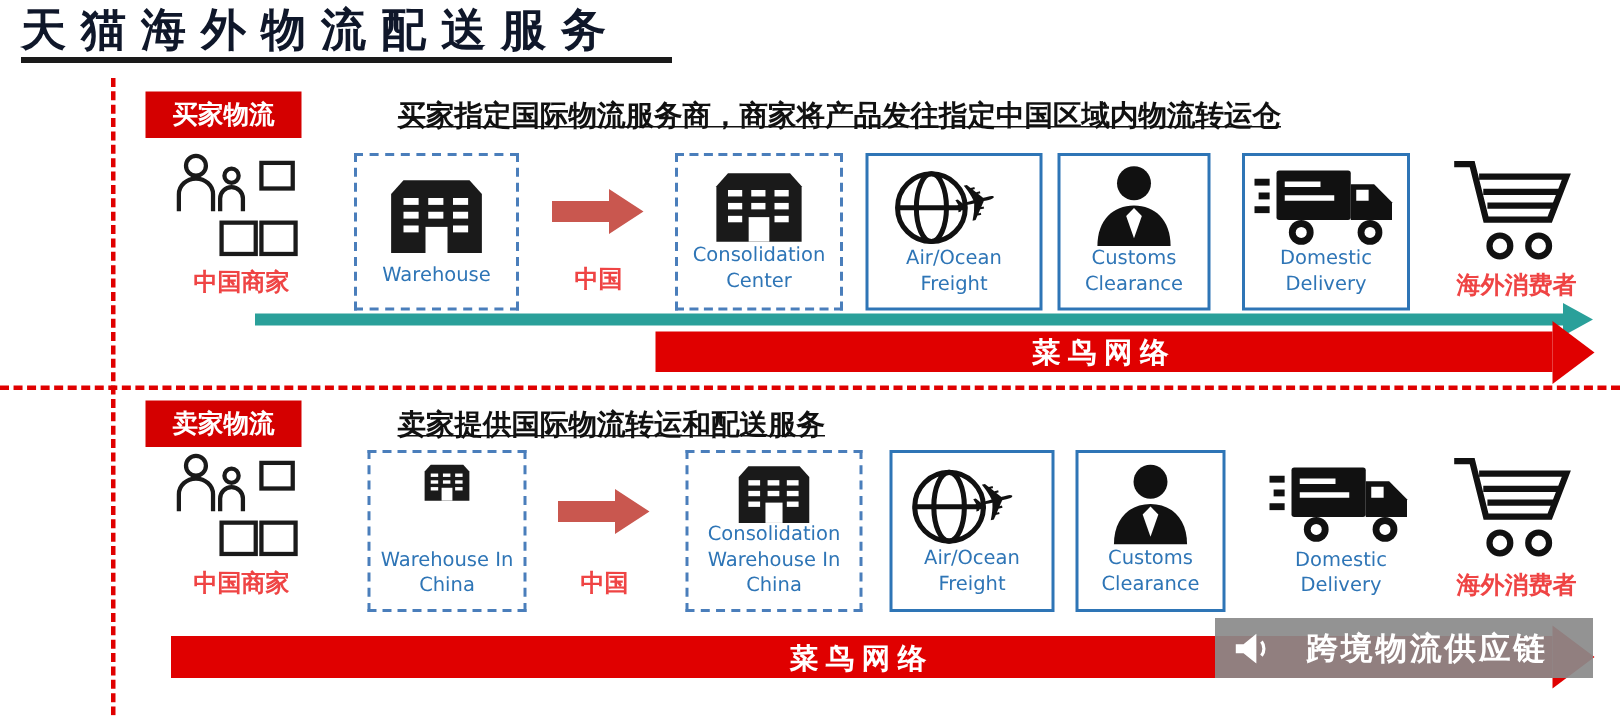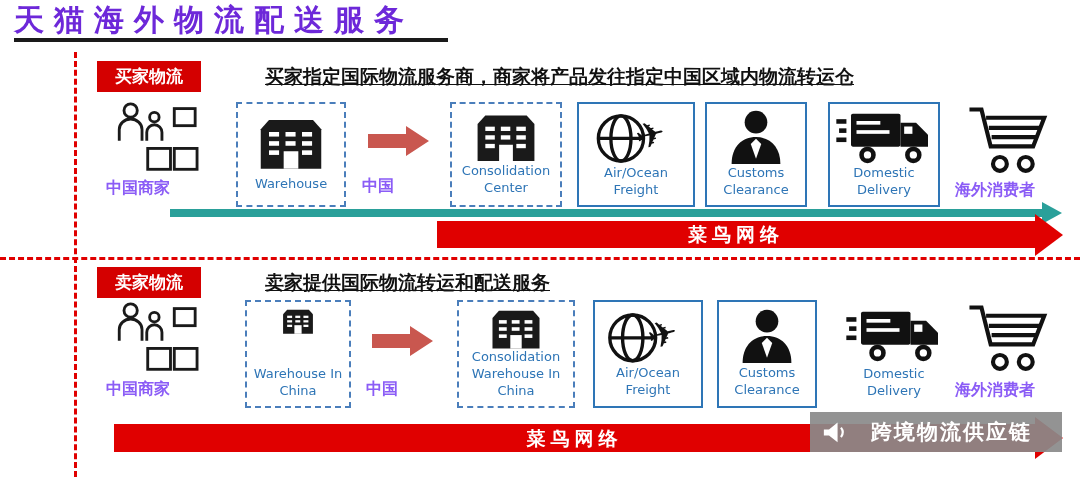--- a/index.html
+++ b/index.html
@@ -1,28 +1,28 @@
 <!DOCTYPE html>
 <html><head>
 <meta charset="utf-8">
 <style>
   html,body{margin:0;padding:0;background:#fff;}
   .canvas{
     position:relative;width:1080px;height:477px;background:#fff;overflow:hidden;
     font-family:"DejaVu Sans","Liberation Sans",sans-serif;color:#111;
   }
   .title{position:absolute;left:14px;top:0px;font-size:30px;font-weight:bold;
-    color:#6d28d9;letter-spacing:10px;white-space:nowrap;}
+    color:#0f172a;letter-spacing:10px;white-space:nowrap;}
   .title-underline{position:absolute;left:14px;top:38px;width:434px;height:4px;background:#1a1a1a;}
   .vline{position:absolute;left:74px;top:52px;height:425px;width:0;border-left:3px dashed #e00000;}
   .hline{position:absolute;left:0;top:257px;width:1080px;height:0;border-top:3px dashed #e00000;}
   .badge{position:absolute;background:#d40000;color:#fff;font-weight:bold;font-size:17px;
     padding:4px 18px;white-space:nowrap;}
   .desc{position:absolute;font-size:19px;font-weight:bold;color:#111;white-space:nowrap;text-decoration:underline;}
-  .node-label{position:absolute;font-size:16px;font-weight:bold;color:#8b5cf6;text-align:left;}
+  .node-label{position:absolute;font-size:16px;font-weight:bold;color:#ef4444;text-align:center;}
   .icon-node{position:absolute;display:flex;align-items:center;justify-content:center;}
   .flow-box{position:absolute;border:2px dashed #4a7ebb;box-sizing:border-box;
     display:flex;flex-direction:column;align-items:center;justify-content:space-evenly;
     padding:6px 3px;background:#fff;}
   .flow-box.solid{border-style:solid;border-color:#2e75b6;}
   .flow-box.noborder{border:none;}
   .box-label{font-size:13px;color:#2e75b6;text-align:center;line-height:1.3;}
   .block-arrow{position:absolute;}
   .teal-arrow{position:absolute;height:8px;background:#2aa09a;}
   .teal-arrow::after{content:"";position:absolute;right:-20px;top:50%;transform:translateY(-50%);

